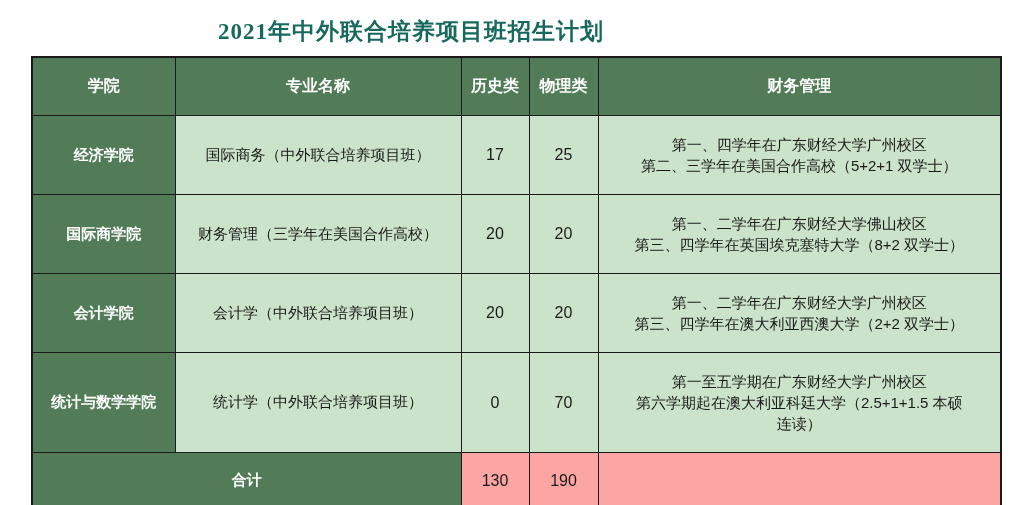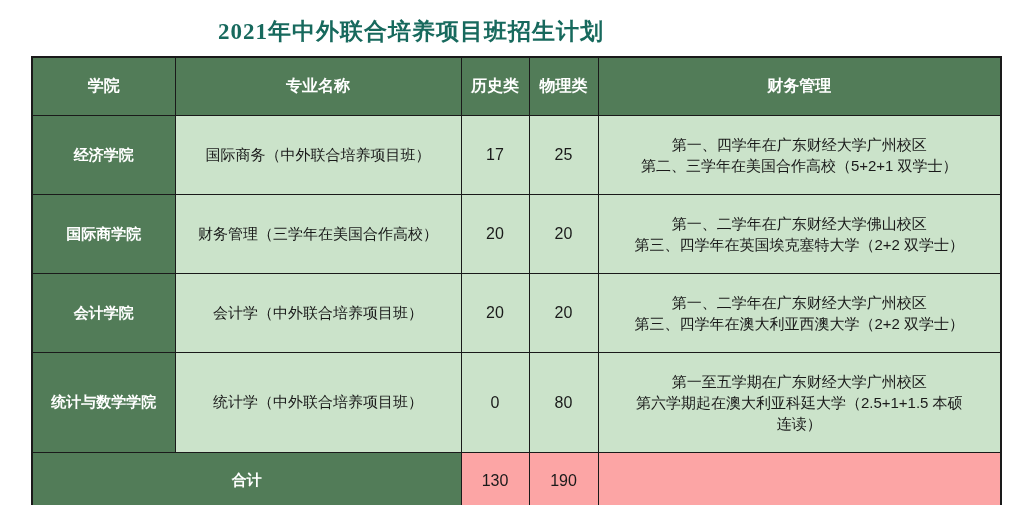--- a/index.html
+++ b/index.html
@@ -98,38 +98,38 @@
           <div>第二、三学年在美国合作高校（5+2+1 双学士）</div>
         </td>
       </tr>
       <tr class="bg-green">
         <td class="college">国际商学院</td>
         <td class="major">财务管理（三学年在美国合作高校）</td>
         <td class="num">20</td>
         <td class="num">20</td>
         <td class="school">
           <div>第一、二学年在广东财经大学佛山校区</div>
-          <div>第三、四学年在英国埃克塞特大学（2+2 双学士）</div>
+          <div>第三、四学年在英国埃克塞特大学（8+2 双学士）</div>
         </td>
       </tr>
       <tr class="bg-green">
         <td class="college">会计学院</td>
         <td class="major">会计学（中外联合培养项目班）</td>
         <td class="num">20</td>
         <td class="num">20</td>
         <td class="school">
           <div>第一、二学年在广东财经大学广州校区</div>
           <div>第三、四学年在澳大利亚西澳大学（2+2 双学士）</div>
         </td>
       </tr>
       <tr class="bg-green row-tall">
         <td class="college">统计与数学学院</td>
         <td class="major">统计学（中外联合培养项目班）</td>
         <td class="num">0</td>
-        <td class="num">80</td>
+        <td class="num">70</td>
         <td class="school">
           <div>第一至五学期在广东财经大学广州校区</div>
           <div>第六学期起在澳大利亚科廷大学（2.5+1+1.5 本硕</div>
           <div>连读）</div>
         </td>
       </tr>
       <tr class="total-row">
         <td class="college" colspan="2">合计</td>
         <td class="num">130</td>
         <td class="num">190</td>

